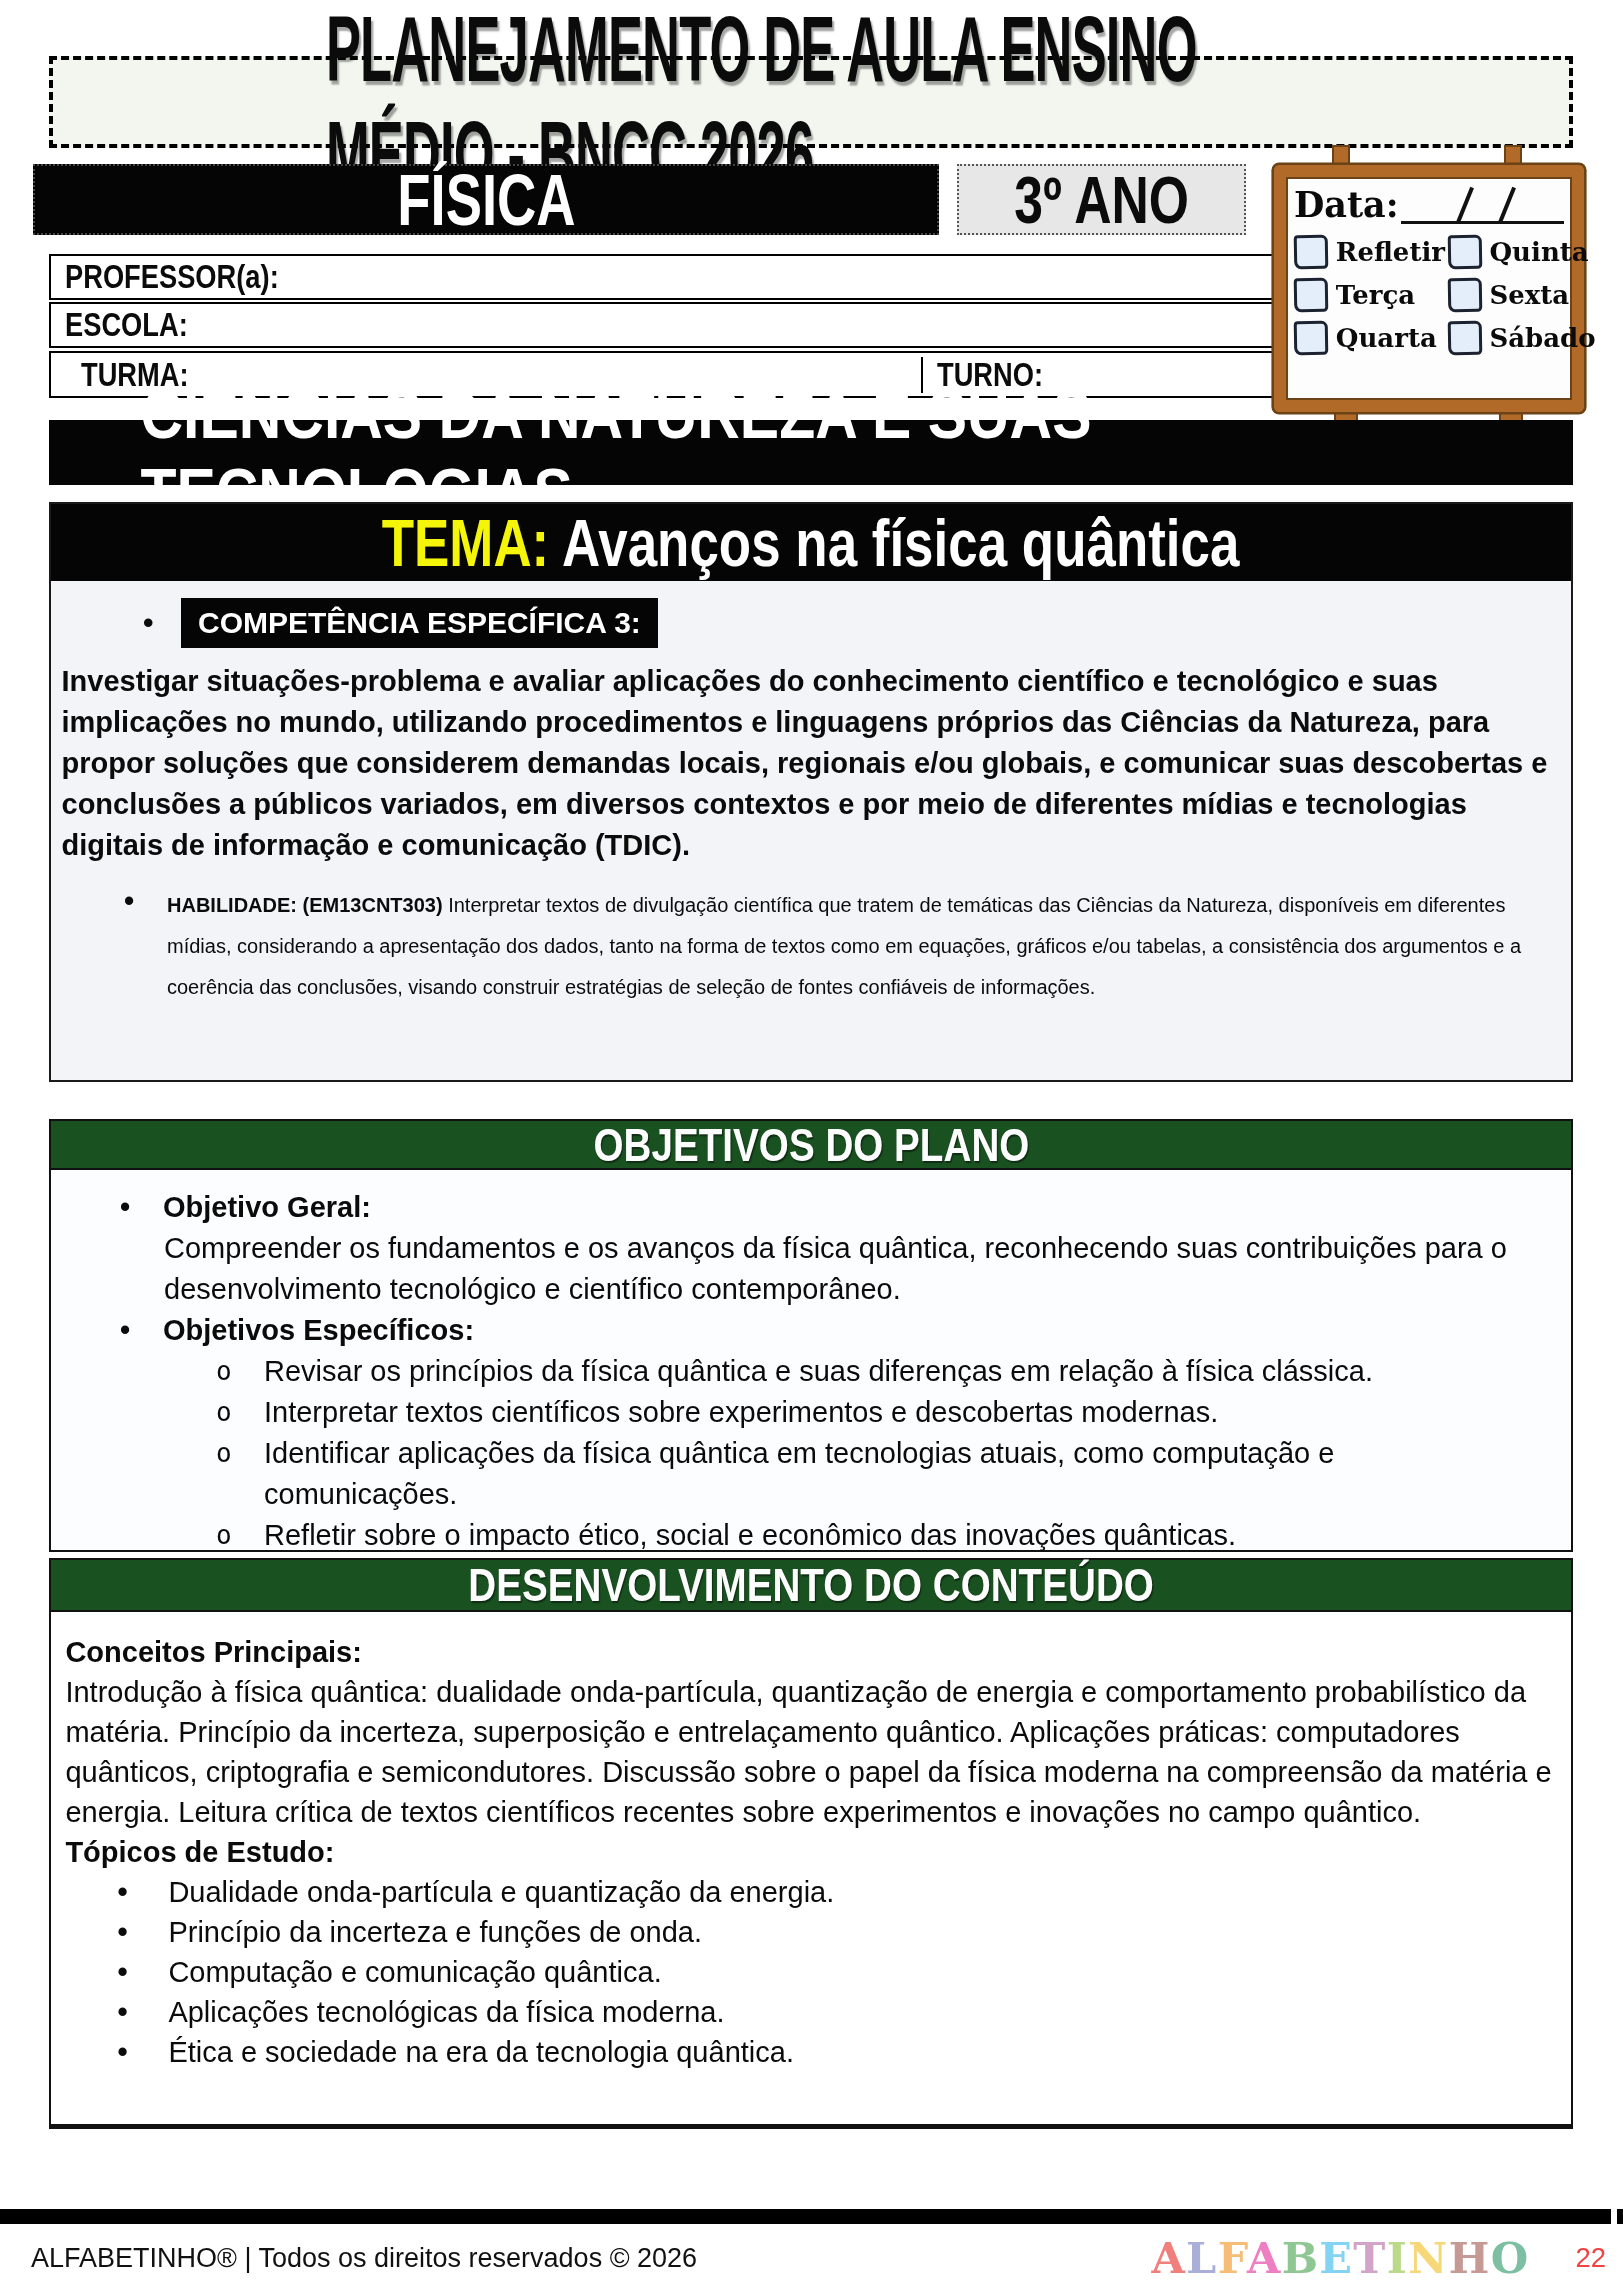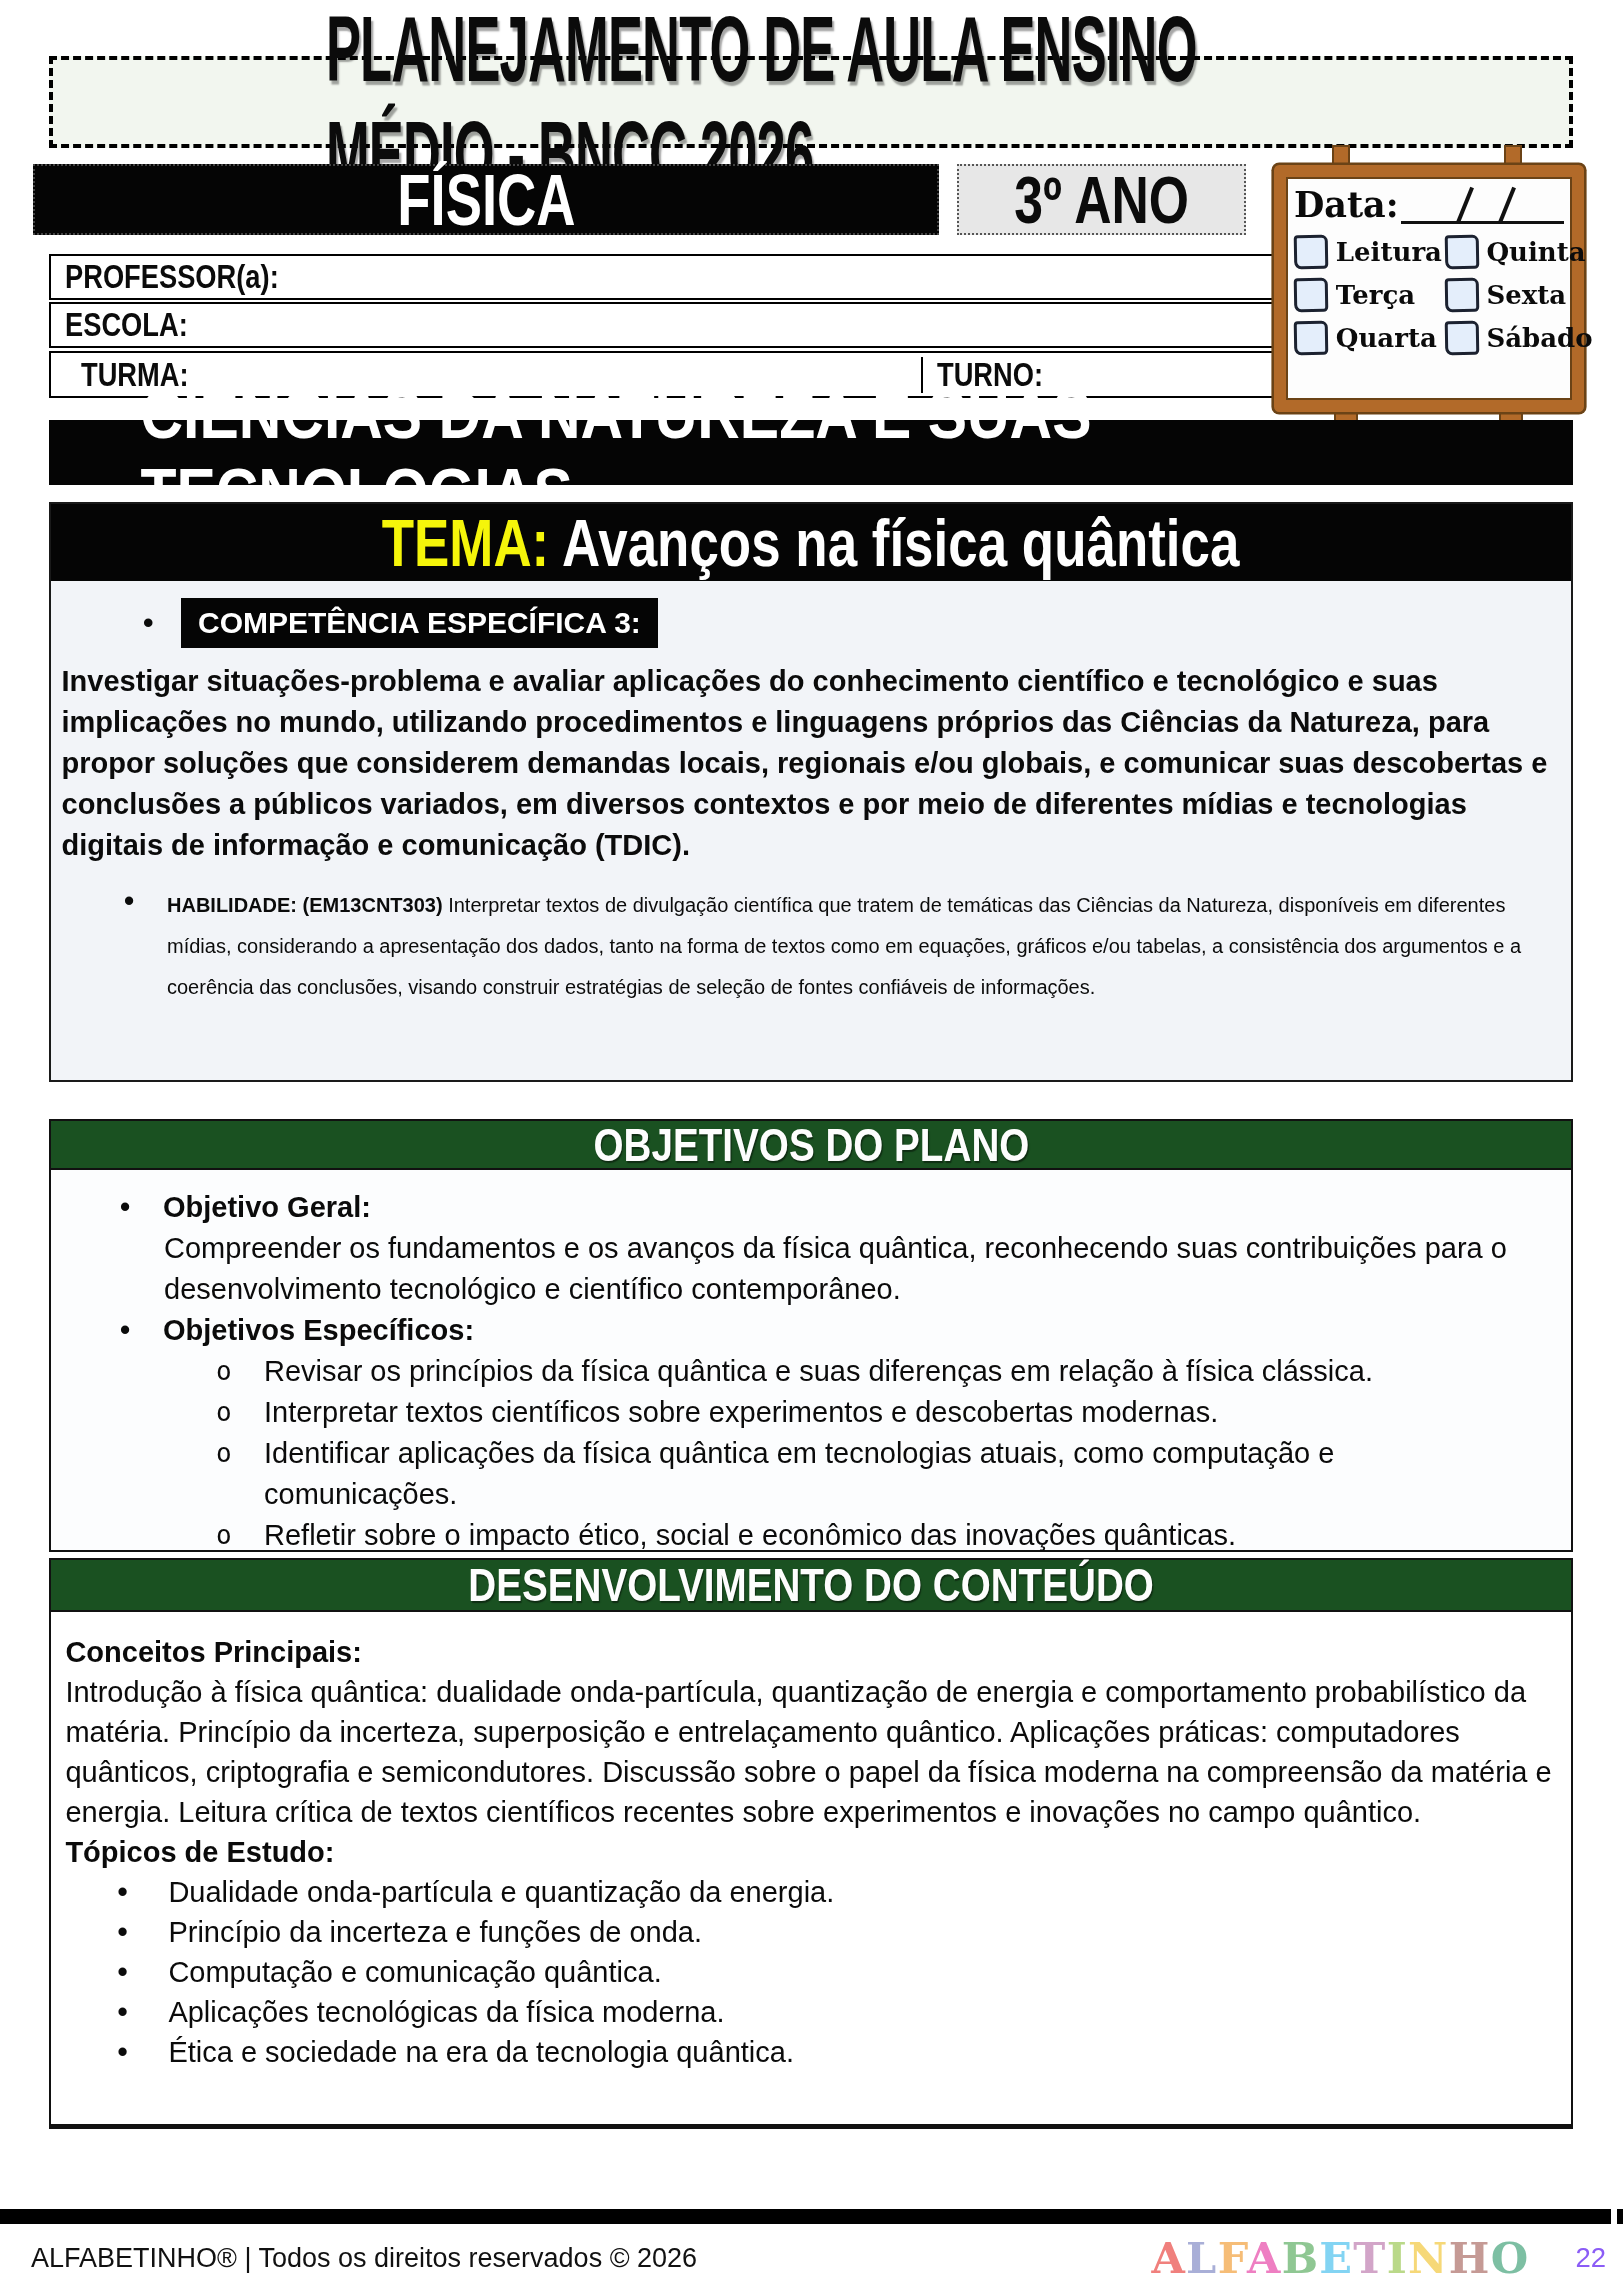--- a/index.html
+++ b/index.html
@@ -126,21 +126,21 @@
 
   
   .footer-bar{position:absolute;left:0;top:2209px;width:1611px;height:15px;background:#000;}
   .footer-bar2{position:absolute;left:1617px;top:2209px;width:5.9px;height:15px;background:#000;}
   .footer{
     position:absolute;left:31px;right:17px;top:2232px;height:52px;
     display:flex;align-items:center;
   }
   .copyright{font-size:27px;color:#111;}
   .logo{margin-left:auto;margin-right:46px;font-family:"DejaVu Serif",serif;font-weight:700;font-size:43px;letter-spacing:1.3px;}
-  .pagenum{font-size:27.5px;color:#8b5cf6;}
+  .pagenum{font-size:27.5px;color:#ef4444;}
 </style>
 </head>
 <body>
 
 <div class="page">
 
   <div class="header-box">
     <span class="header-title">PLANEJAMENTO DE AULA ENSINO MÉDIO - BNCC 2026</span>
   </div>
 
@@ -160,21 +160,21 @@
       <div class="date-row">
         <span class="date-label">Data:</span>
         <span class="date-line">
           <span class="date-slash s1"></span>
           <span class="date-slash s2"></span>
         </span>
       </div>
       <div class="days-grid">
         <div class="day">
           <span class="cb"></span>
-          <span class="dlabel">Leitura</span>
+          <span class="dlabel">Refletir</span>
         </div>
         <div class="day">
           <span class="cb"></span>
           <span class="dlabel">Quinta</span>
         </div>
         <div class="day">
           <span class="cb"></span>
           <span class="dlabel">Terça</span>
         </div>
         <div class="day">

